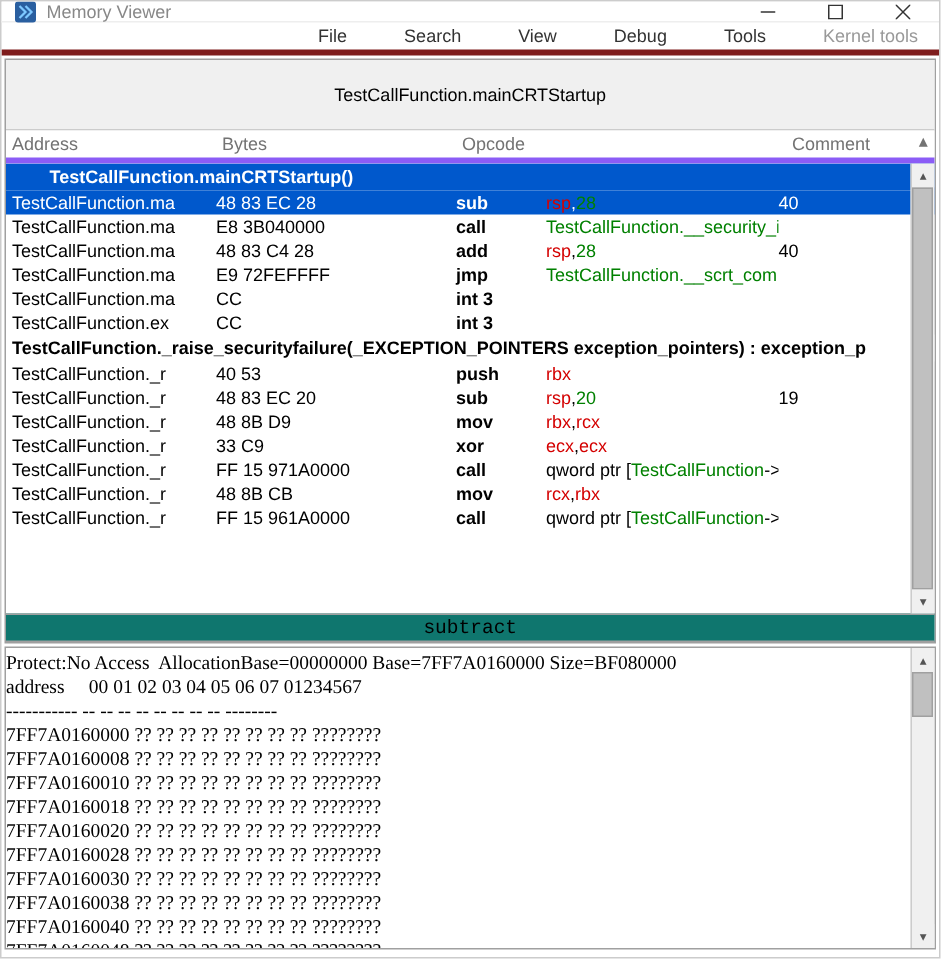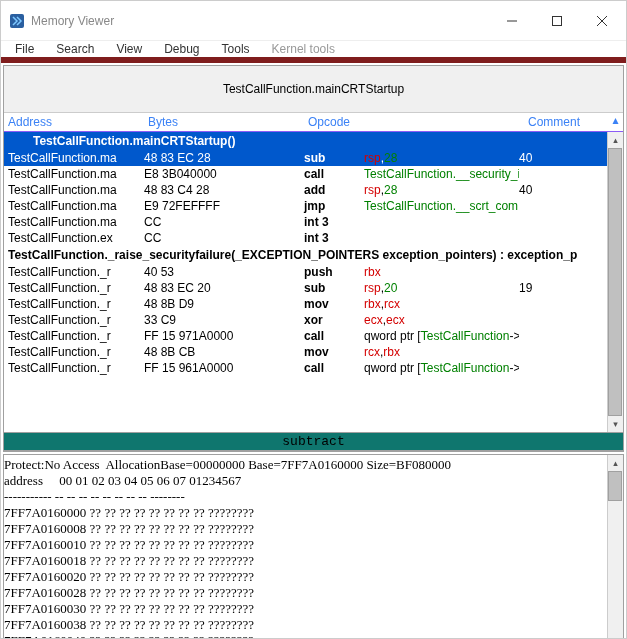--- a/index.html
+++ b/index.html
@@ -1,27 +1,27 @@
 <!DOCTYPE html>
 <html><head>
 <meta charset="utf-8">
 <style>
 * { box-sizing: border-box; margin: 0; padding: 0; }
 body { font-family: "Segoe UI", Tahoma, sans-serif; font-size: 12px; background: #fff; width: 627px; height: 639px; overflow: hidden; border: 1px solid #ccc; }
-.titlebar { height: 40px; display: flex; align-items: center; padding: 0 2px; background: #fff; border-bottom: 1px solid #eee; }
+.titlebar { height: 14px; display: flex; align-items: center; padding: 0 2px; background: #fff; border-bottom: 1px solid #eee; }
 .titlebar .icon { width: 16px; height: 16px; margin: 0 6px; }
 .titlebar .title { flex: 1; color: #888; font-size: 12px; }
 .win-controls { display: flex; }
 .win-btn { width: 45px; height: 28px; display: flex; align-items: center; justify-content: center; color: #555; }
-.menubar { height: 22px; display: flex; align-items: center; padding: 0 4px; gap: 2px; border-bottom: 6px solid #7f1d1d; }
+.menubar { height: 22px; display: flex; align-items: center; padding: 0 4px; gap: 18px; border-bottom: 4px solid #7f1d1d; justify-content: flex-end; }
 .menu-item { padding: 2px 10px; color: #333; font-size: 12px; }
 .menu-item.dimmed { color: #999; }
 .content { border: 1px solid #a0a0a0; margin: 2px; }
 .context-header { background: #f0f0f0; text-align: center; padding: 16px 0; font-size: 12px; border-bottom: 1px solid #ccc; }
-.col-header { display: flex; background: #fff; border-bottom: 1px solid #8b5cf6; font-size: 12px; color: #3b82f6; }
+.col-header { display: flex; background: #fff; border-bottom: 4px solid #8b5cf6; font-size: 12px; color: #737373; }
 .col-header .col { padding: 2px 4px; }
 .col-addr { width: 140px; }
 .col-bytes { width: 160px; }
 .col-opcode { width: 60px; }
 .col-operand { width: 160px; }
 .col-comment { flex: 1; }
 .scroll-marker { width: 15px; text-align: center; }
 .disasm { height: 300px; overflow: hidden; position: relative; }
 .section-header { background: #fff; color: #000; font-weight: bold; font-size: 12px; padding: 2px 4px; white-space: nowrap; overflow: hidden; }
 .row { display: flex; font-size: 12px; padding: 1px 4px; white-space: nowrap; overflow: hidden; }

